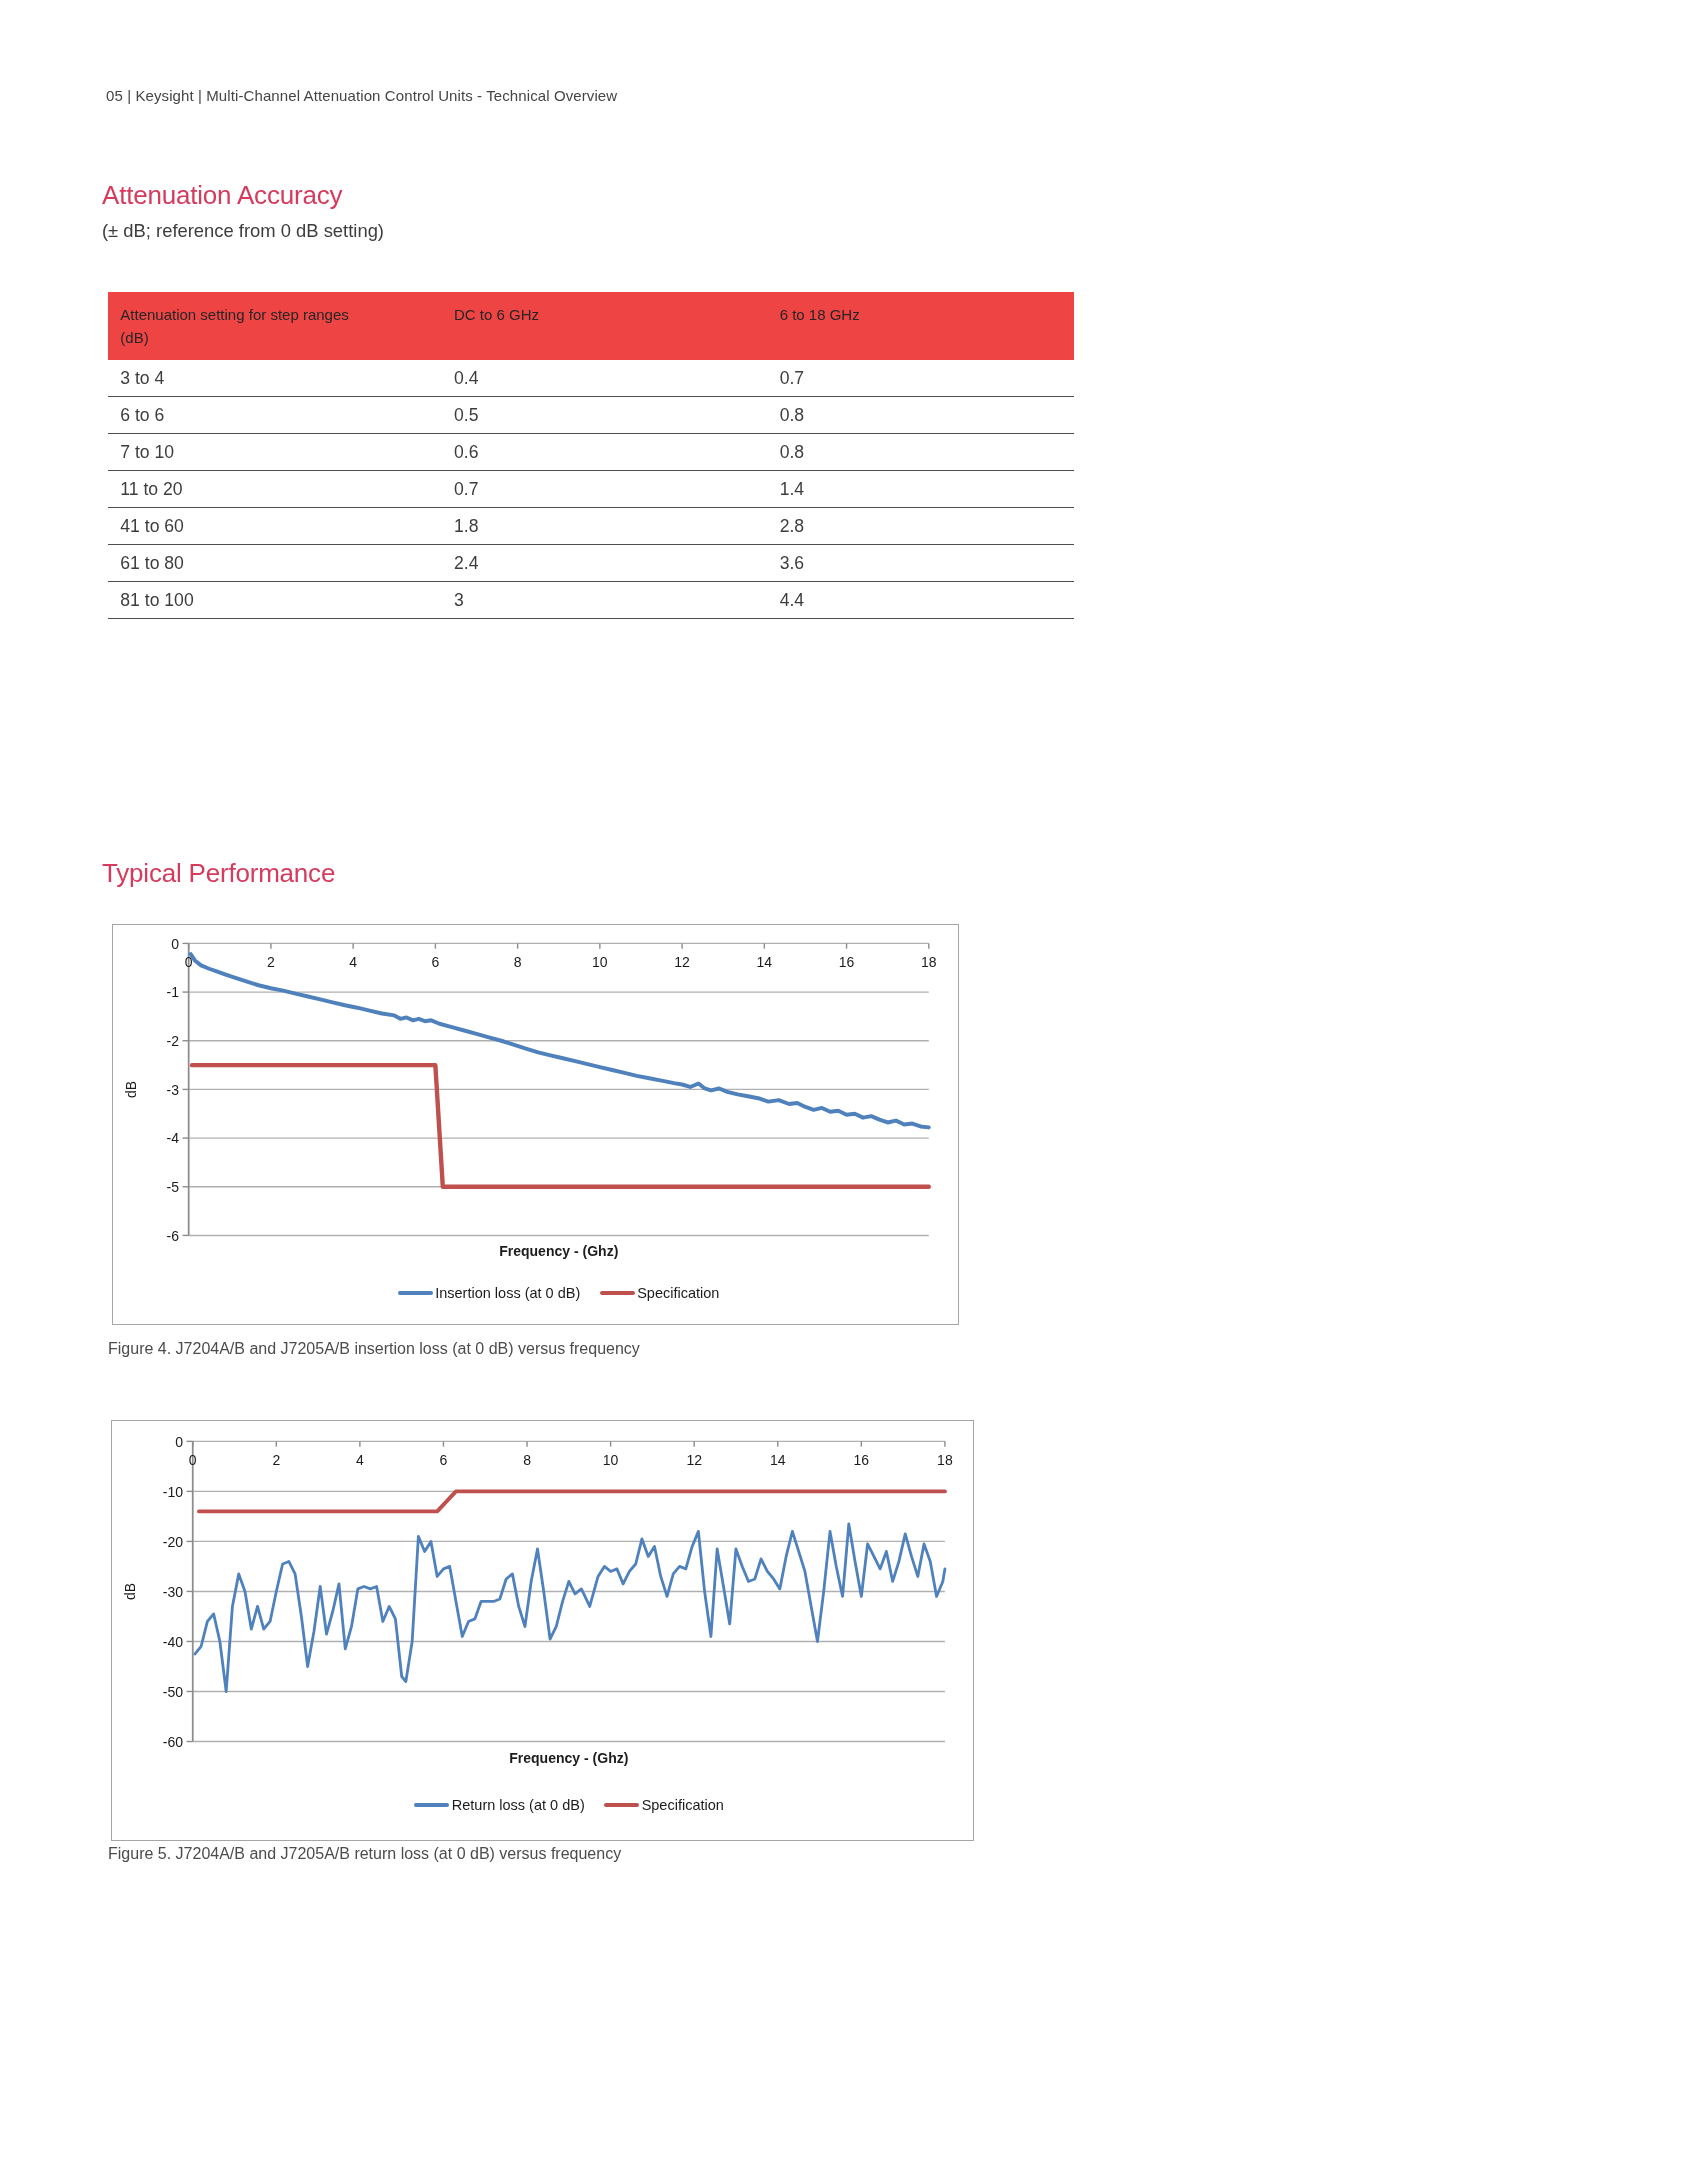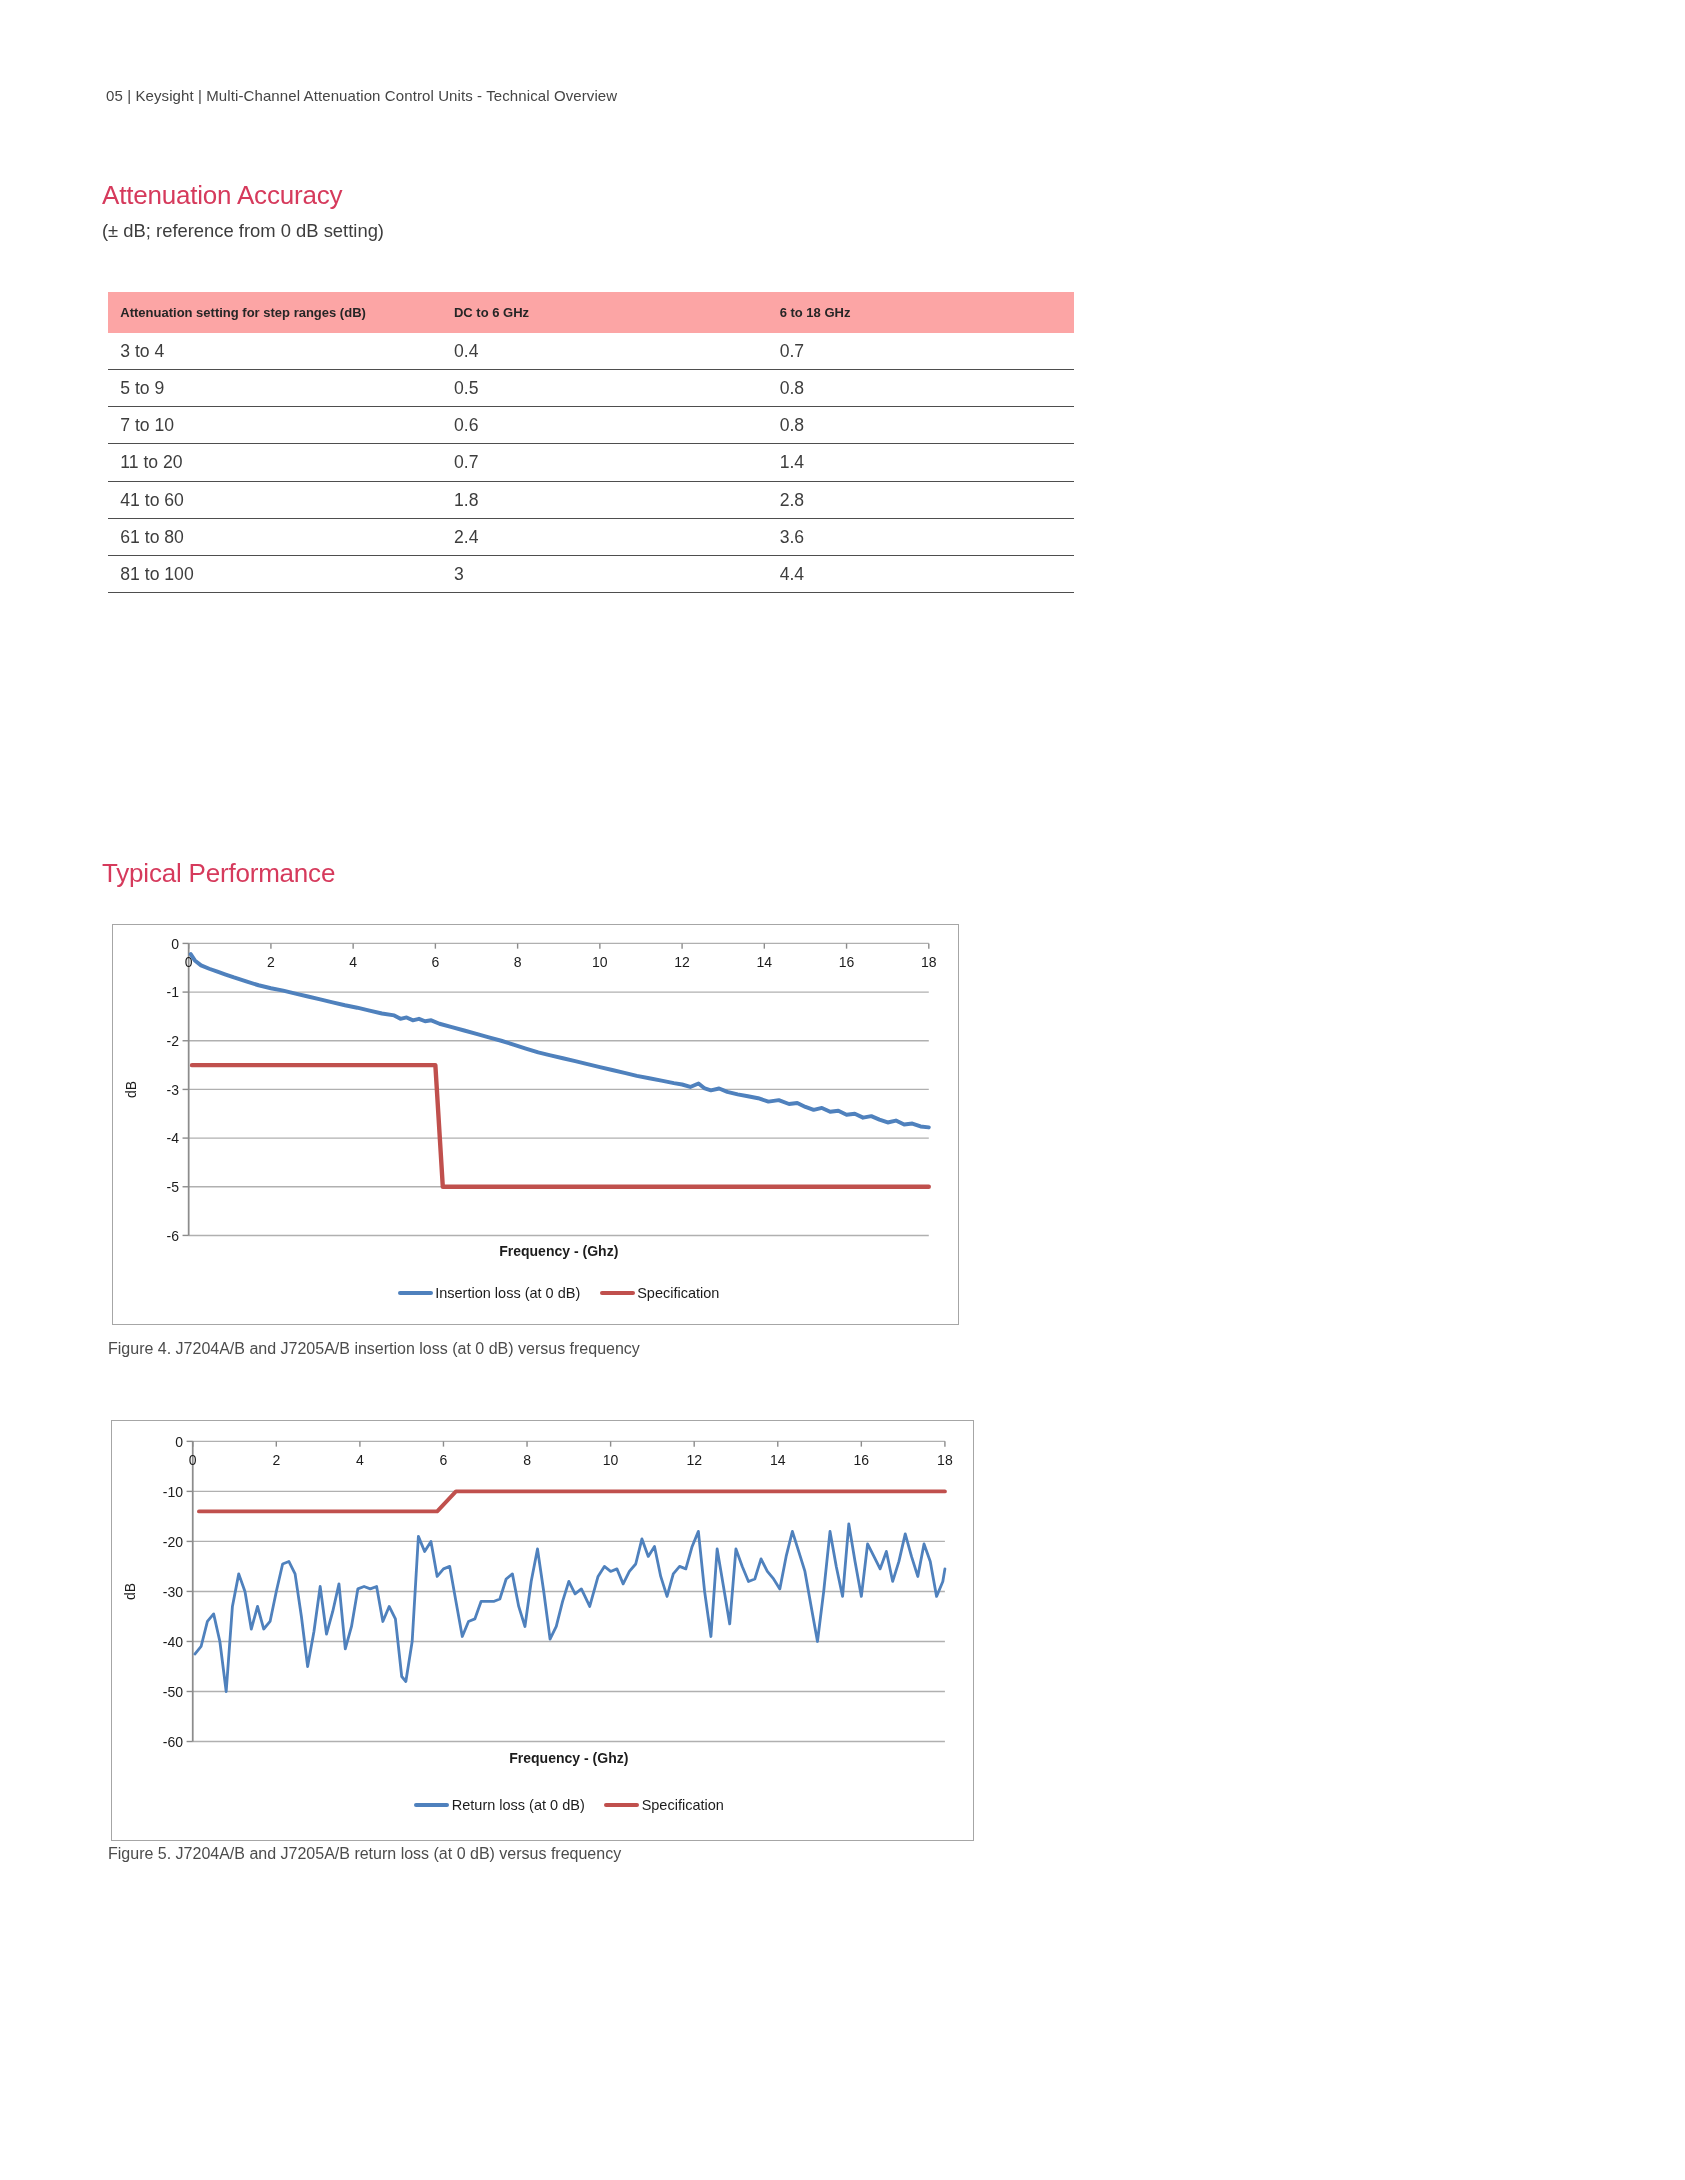--- a/index.html
+++ b/index.html
@@ -7,21 +7,21 @@
     position:relative;width:1685px;height:2180px;background:#ffffff;
     font-family:"Liberation Sans","DejaVu Sans",sans-serif;color:#3d3d3d;overflow:hidden;
   }
   .doc-header{position:absolute;left:106px;top:87px;font-size:15px;color:#454545;letter-spacing:0.1px;}
   .section-title{position:absolute;left:102px;font-size:26px;font-weight:400;color:#d63a5c;letter-spacing:-0.2px;}
   #title-accuracy{top:163px;}
   #title-performance{top:841px;}
   .subtitle{position:absolute;left:102px;top:220px;font-size:18.4px;color:#3d3d3d;}
   .acc-table{position:absolute;left:108px;top:292px;width:966px;border-collapse:collapse;}
   .acc-table th{
-    background:#fca5a5;text-align:left;vertical-align:top;font-size:13px;font-weight:bold;color:#262626;
+    background:#ef4444;text-align:left;vertical-align:top;font-size:15px;font-weight:normal;color:#262626;
     padding:10.5px 0 10.5px 12.3px;line-height:1.55;
   }
   .acc-table th span{display:inline-block;}
   .acc-table th:first-child span{max-width:246px;}
   .acc-table td{
     font-size:17.6px;color:#3d3d3d;padding:8px 0 7px 12.3px;border-bottom:1.8px solid #4e4e4e;line-height:1.2;
   }
   .chart-box{position:absolute;background:#ffffff;border:1.8px solid #a6a6a6;}
   #fig0{left:112px;top:924px;width:845px;height:399px;}
   #fig1{left:111px;top:1420px;width:861px;height:419px;}
@@ -59,21 +59,21 @@
         <th><span>6 to 18 GHz</span></th>
       </tr>
     </thead>
     <tbody>
         <tr>
           <td>3 to 4</td>
           <td>0.4</td>
           <td>0.7</td>
         </tr>
         <tr>
-          <td>5 to 9</td>
+          <td>6 to 6</td>
           <td>0.5</td>
           <td>0.8</td>
         </tr>
         <tr>
           <td>7 to 10</td>
           <td>0.6</td>
           <td>0.8</td>
         </tr>
         <tr>
           <td>11 to 20</td>

